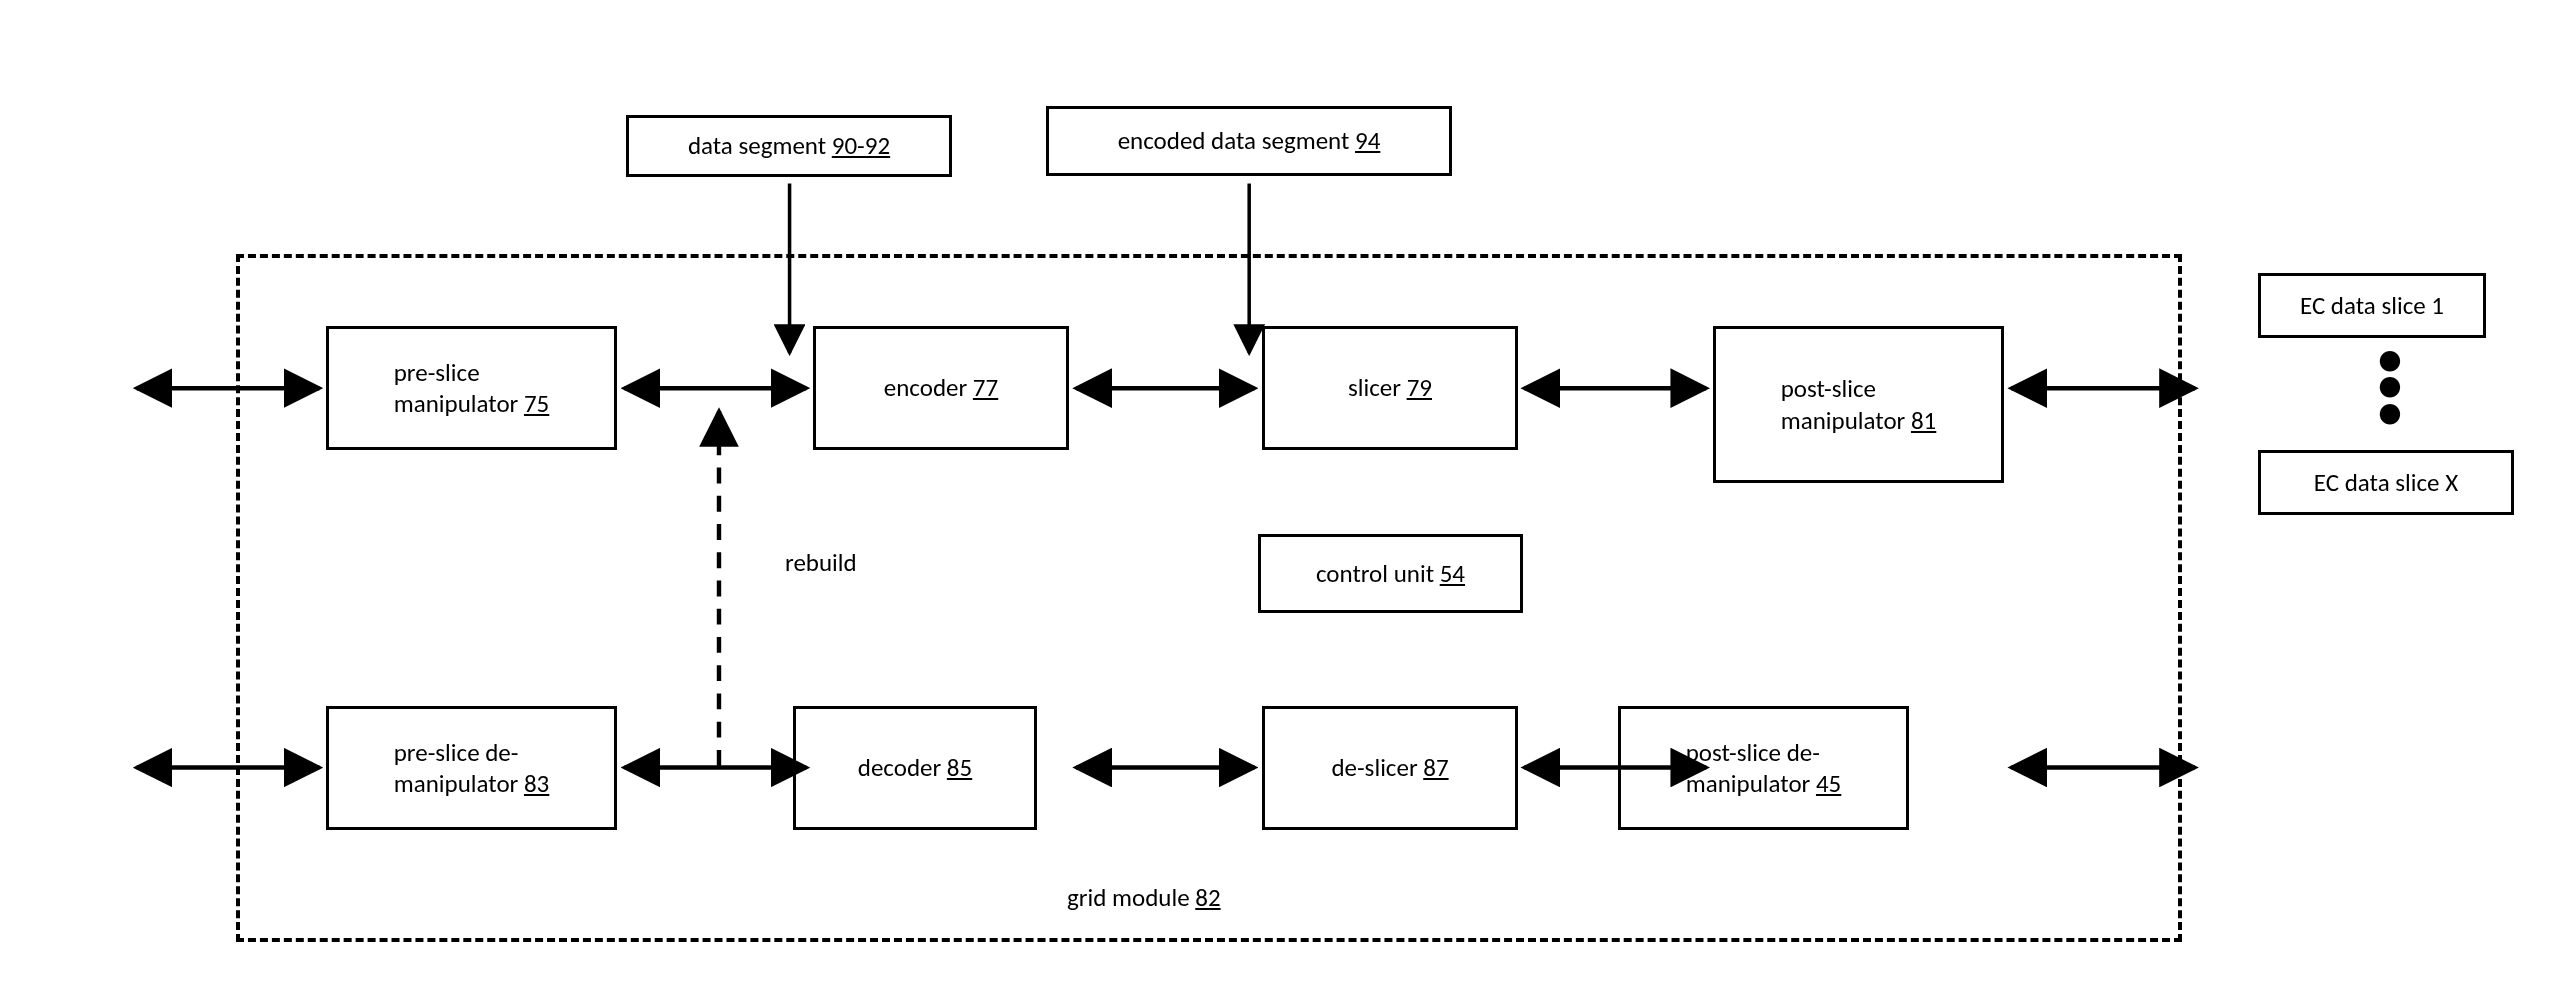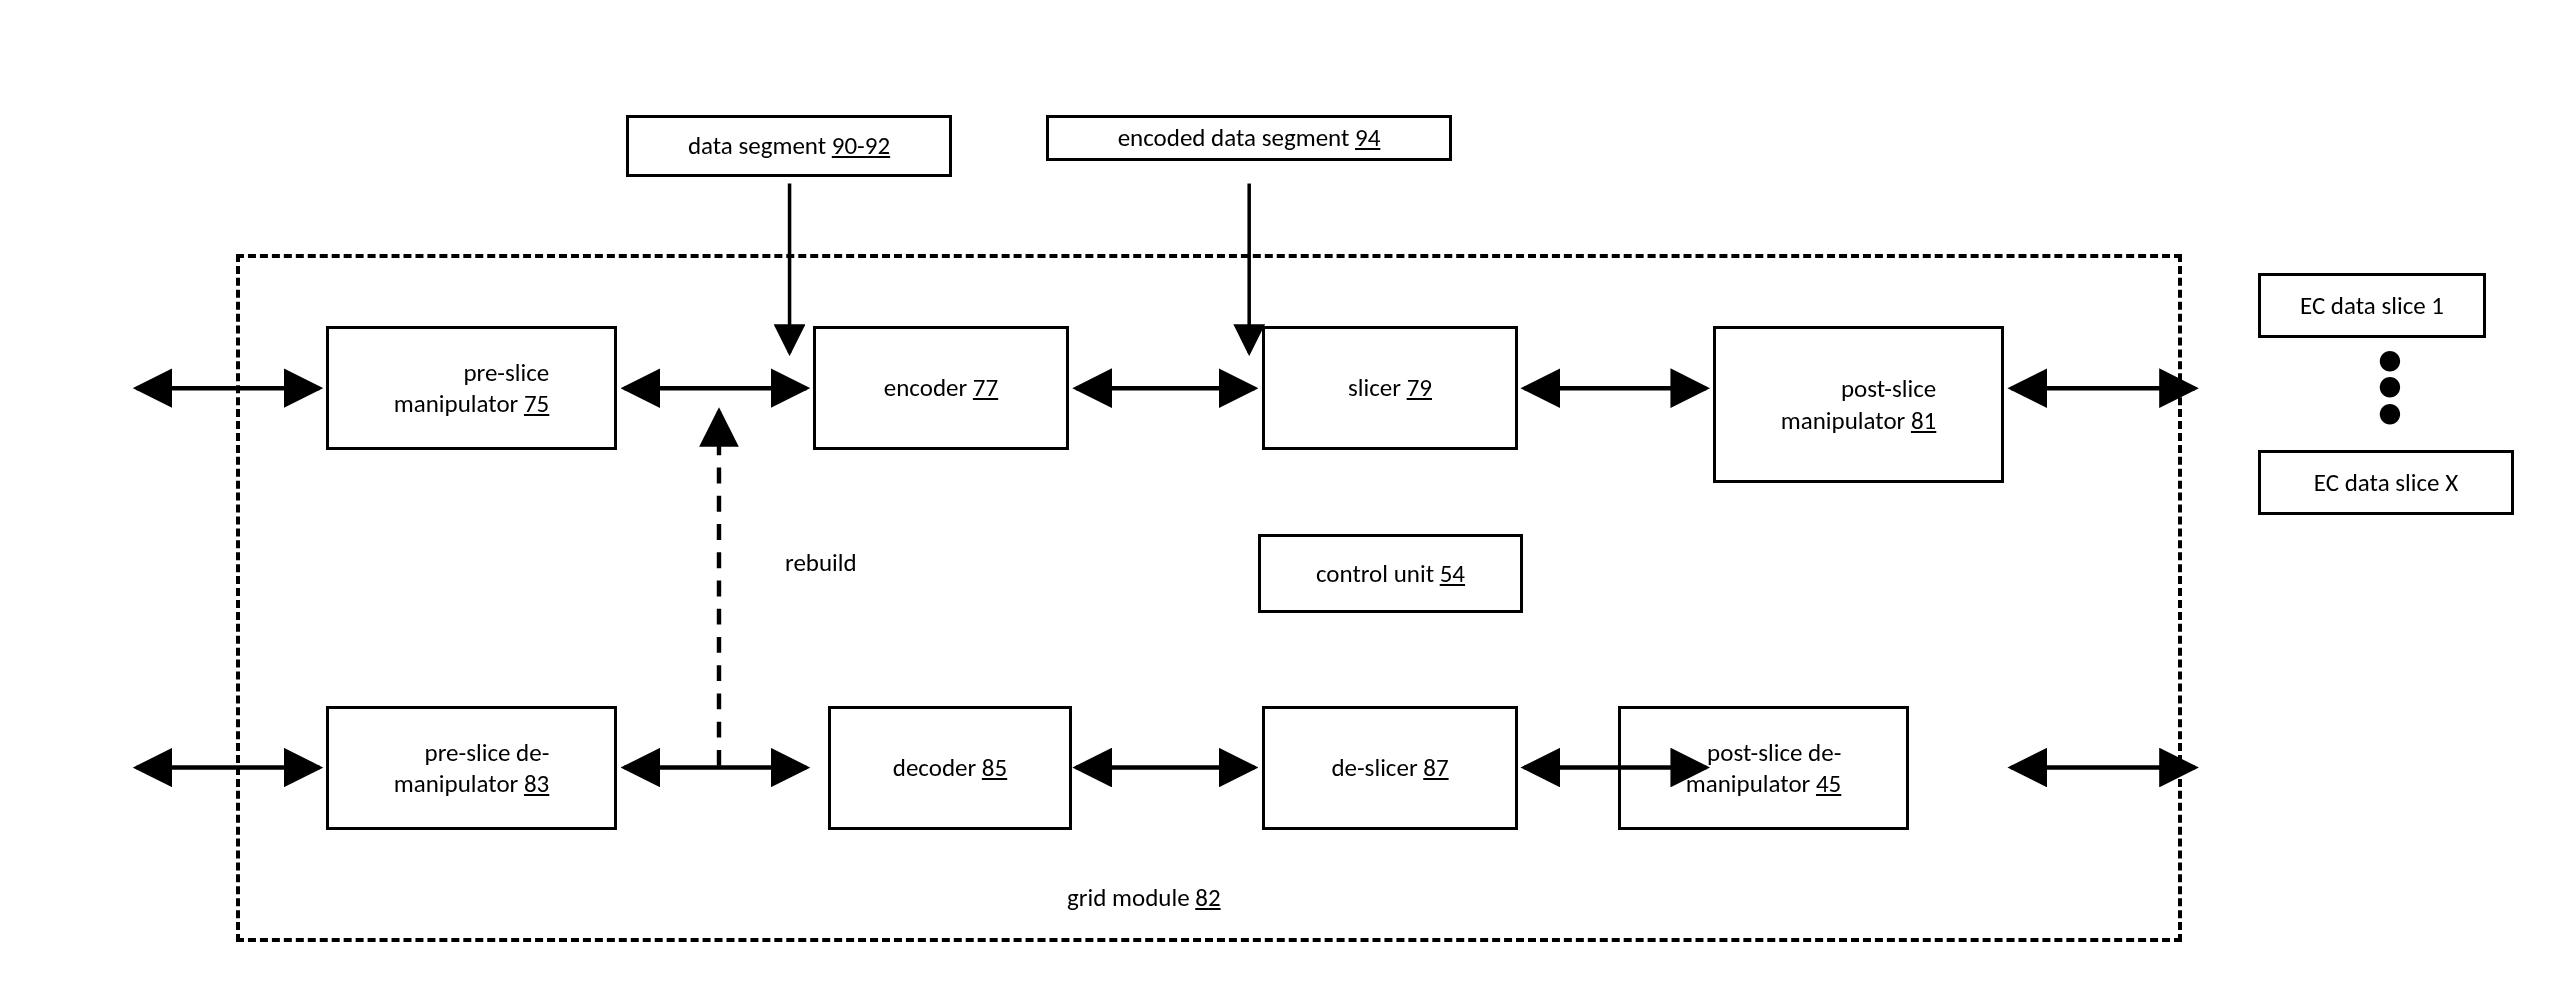--- a/index.html
+++ b/index.html
@@ -1,31 +1,31 @@
 <!DOCTYPE html>
 <html><head>
 <meta charset="utf-8">
 <style>
   html,body{margin:0;padding:0;background:#fff;font-family:"Calibri","Segoe UI",Arial,sans-serif;font-size:25px;color:#000}
   .wrap{position:relative;width:2576px;height:1004px}
-  .box{position:absolute;border:3.5px solid #000;background:#fff;display:flex;align-items:center;justify-content:center;text-align:right;line-height:1.25;padding:5.3px 8.8px;box-sizing:border-box}
+  .box{position:absolute;border:3.5px solid #000;background:#fff;display:flex;align-items:center;justify-content:center;text-align:left;line-height:1.25;padding:5.3px 8.8px;box-sizing:border-box}
   .label{position:absolute;background:transparent;text-align:center;line-height:1.25}
   .under{text-decoration:underline}
   .dashed-box{position:absolute;border:4.4px dashed #000;box-sizing:border-box}
   svg{position:absolute;top:0;left:0;overflow:visible}
 </style>
 </head>
 <body>
 
 <div class="wrap">
 
   <div class="box" style="left:626px;top:115px;width:326px;height:62px">
     <span><span>data segment </span><span class="under">90-92</span></span>
   </div>
-  <div class="box" style="left:1046px;top:115px;width:406px;height:46px">
+  <div class="box" style="left:1046px;top:106px;width:406px;height:70px">
     <span><span>encoded data segment </span><span class="under">94</span></span>
   </div>
 
   <div class="dashed-box" style="left:236px;top:254px;width:1946px;height:688px"></div>
 
   <div class="box" style="left:326px;top:326px;width:291px;height:124px">
     <span><span>pre-slice</span><br><span>manipulator </span><span class="under">75</span></span>
   </div>
   <div class="box" style="left:813px;top:326px;width:256px;height:124px">
     <span><span>encoder </span><span class="under">77</span></span>
@@ -38,21 +38,21 @@
   </div>
 
   <div class="label" style="left:785px;top:547px"><span>rebuild</span></div>
   <div class="box" style="left:1258px;top:534px;width:265px;height:79px">
     <span><span>control unit </span><span class="under">54</span></span>
   </div>
 
   <div class="box" style="left:326px;top:706px;width:291px;height:124px">
     <span><span>pre-slice de-</span><br><span>manipulator </span><span class="under">83</span></span>
   </div>
-  <div class="box" style="left:828px;top:706px;width:244px;height:124px">
+  <div class="box" style="left:793px;top:706px;width:244px;height:124px">
     <span><span>decoder </span><span class="under">85</span></span>
   </div>
   <div class="box" style="left:1262px;top:706px;width:256px;height:124px">
     <span><span>de-slicer </span><span class="under">87</span></span>
   </div>
   <div class="box" style="left:1618px;top:706px;width:291px;height:124px">
     <span><span>post-slice de-</span><br><span>manipulator </span><span class="under">45</span></span>
   </div>
 
   <div class="label" style="left:1067px;top:882px">

